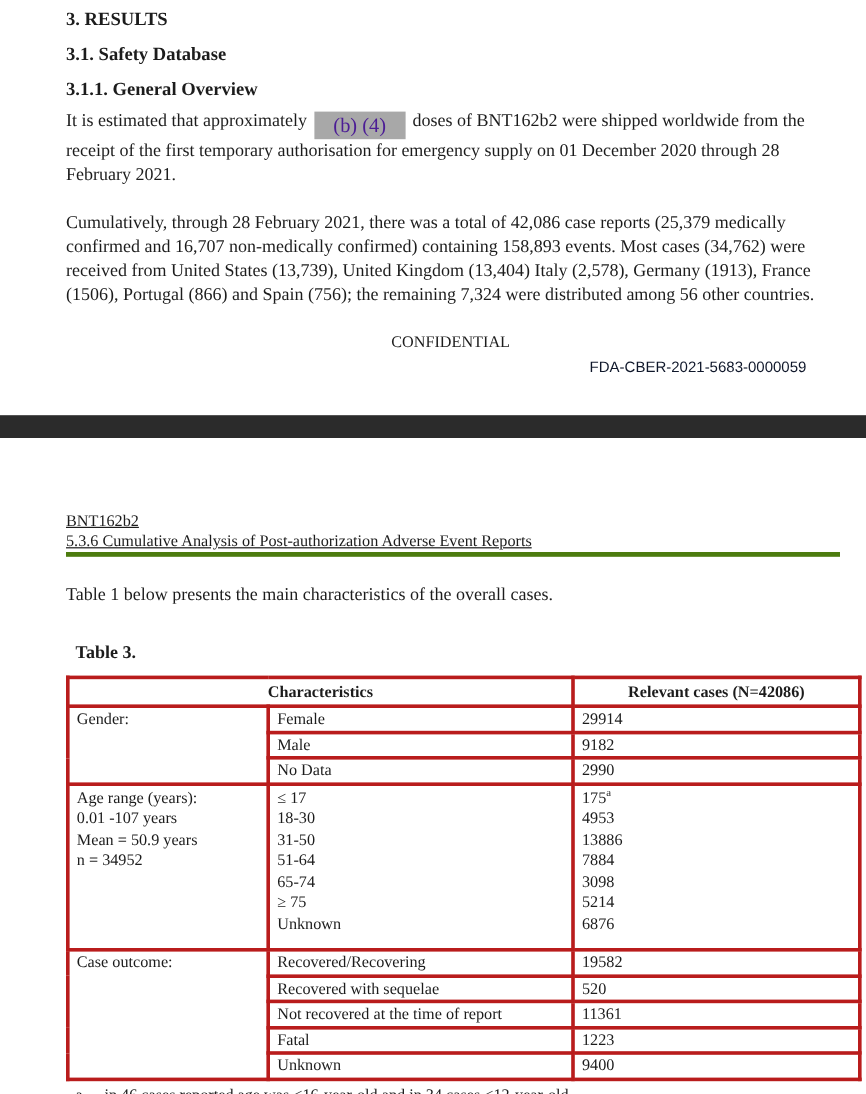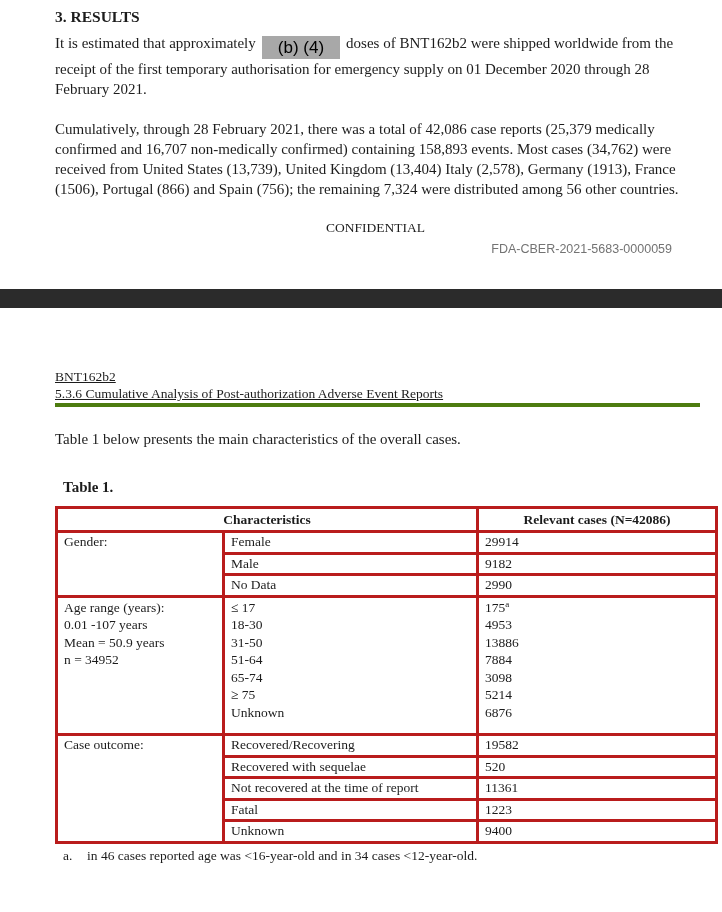--- a/index.html
+++ b/index.html
@@ -14,30 +14,30 @@
   h1, h2, h3 { font-size: 15.5px; font-weight: bold; line-height: 20px; }
   h1 { padding-top: 7px; }
   h2 { margin-top: 9px; }
   h3 { margin-top: 9px; }
 
   .para { font-size: 15px; line-height: 20px; text-align: left; }
   .para-1 { margin-top: 6px; }
   .para-2 { margin-top: 20px; }
 
   .redaction {
-    display: inline-block; background: #a8a8a8; color: #000000;
-    font-family: Liberation Sans, sans-serif; font-size: 17px;
+    display: inline-block; background: #a8a8a8; color: #4c1d95;
+    font-family: Liberation Serif, serif; font-size: 17px;
     line-height: 23px; height: 23px; padding: 0 16px; margin: 0 6px;
     vertical-align: -5px;
   }
 
   .footer-center { margin-top: 21px; text-align: center; font-size: 13.5px; line-height: 16px; }
   .fda-ref {
     margin-top: 6px; text-align: right; padding-right: 24px;
-    font-family: "Liberation Sans", sans-serif; font-size: 12.5px; color: #737373;
+    font-family: "Liberation Sans", sans-serif; font-size: 12.5px; color: #0f172a;
   }
 
   .separator-bar { margin-top: 33px; width: 722px; height: 19px; background: #2b2b2b; }
 
   .running-header { margin-top: 60px; font-size: 13.5px; line-height: 17px;
     border-bottom: 4px solid #4d7c0f; padding-bottom: 1px; margin-right: -4px; text-decoration: underline; }
 
   .intro { margin-top: 22px; font-size: 15px; }
 
   .caption { margin-top: 28px; display: flex; font-weight: bold; font-size: 15px; line-height: 20px; padding-left: 8px; }
@@ -58,20 +58,22 @@
   .footnote { margin-top: 3px; display: flex; font-size: 13.5px; line-height: 17px; padding-left: 8px; }
   .fn-marker { width: 24px; flex-shrink: 0; }
 </style>
 </head>
 <body>
 
 <div>
 
   <div class="content">
     <h1>3. RESULTS</h1>
+    <h2>3.1. Safety Database</h2>
+    <h3>3.1.1. General Overview</h3>
 
     <p class="para para-1"><span>It is estimated that approximately</span><span class="redaction">(b) (4)</span><span>doses of BNT162b2 were shipped worldwide from the receipt of the first temporary authorisation for emergency supply on 01 December 2020 through 28 February 2021.</span></p>
 
     <p class="para para-2">Cumulatively, through 28 February 2021, there was a total of 42,086 case reports (25,379 medically confirmed and 16,707 non-medically confirmed) containing 158,893 events. Most cases (34,762) were received from United States (13,739), United Kingdom (13,404) Italy (2,578), Germany (1913), France (1506), Portugal (866) and Spain (756); the remaining 7,324 were distributed among 56 other countries.</p>
 
     <div class="footer-center">
       <div>CONFIDENTIAL</div>
     </div>
     <div class="fda-ref">FDA-CBER-2021-5683-0000059</div>
   </div>
@@ -80,21 +82,21 @@
 
   <div class="content">
     <div class="running-header">
       <div>BNT162b2</div>
       <div>5.3.6 Cumulative Analysis of Post-authorization Adverse Event Reports</div>
     </div>
 
     <p class="para intro">Table 1 below presents the main characteristics of the overall cases.</p>
 
     <div class="caption">
-      <span class="cap-label">Table 1.</span>
+      <span class="cap-label">Table 3.</span>
     </div>
 
     <table>
       <colgroup>
           <col class="c1">
           <col class="c2">
           <col class="c3">
         </colgroup>
       <thead>
         <tr>

